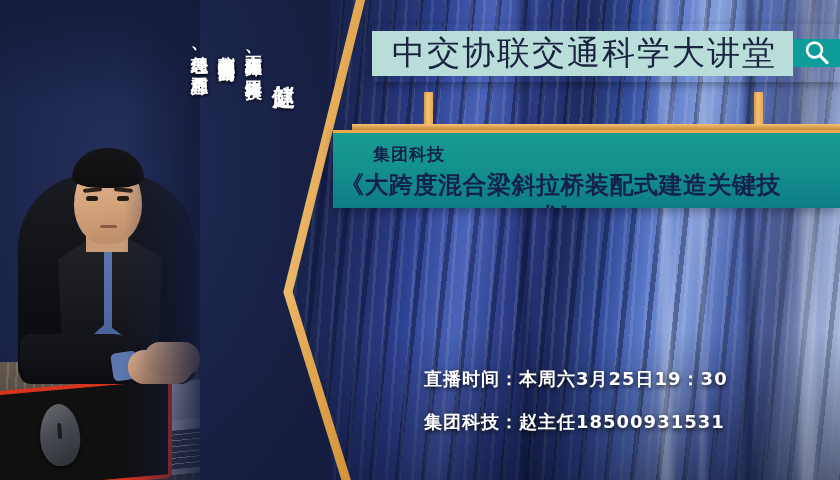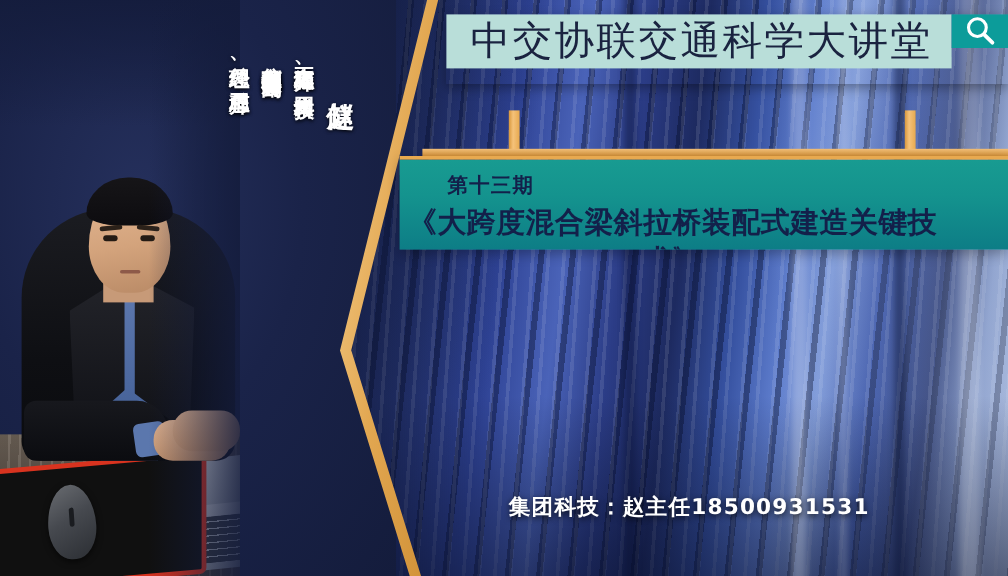--- a/index.html
+++ b/index.html
@@ -194,22 +194,22 @@
     background:linear-gradient(90deg,#d8973c 0%, #f5c27a 40%, #e7a94f 100%);
   }
   .post.left { left:424px; }
   .post.right { left:754px; }
   .gold-rail {
     position:absolute; left:352px; top:124px; width:488px; height:6px;
     background:linear-gradient(180deg,#f3c079,#d4923a);
   }
 
   .masthead {
-    position:absolute; left:372px; top:12px; height:58px;
-    display:flex; align-items:flex-start;
+    position:absolute; left:372px; top:24px; height:58px;
+    display:flex; align-items:center;
     box-shadow:0 3px 9px rgba(0,0,0,.35);
   }
   .masthead-text {
     background:#b9ded9; color:#1a2340;
     font-size:33px; font-weight:500; letter-spacing:2px;
     display:flex; align-items:center; padding:0 16px 0 20px;
     white-space:nowrap;
     font-family:"DejaVu Sans","Liberation Sans",sans-serif;
   }
   .masthead-search {
@@ -327,20 +327,21 @@
     <div class="masthead-text">中交协联交通科学大讲堂</div>
     <div class="masthead-search">
       <svg width="28" height="28" viewBox="0 0 28 28" aria-hidden="true">
         <circle cx="11.5" cy="11" r="7.4" fill="none" stroke="#ffffff" stroke-width="2.6"></circle>
         <line x1="17" y1="16.6" x2="24" y2="23.6" stroke="#ffffff" stroke-width="3.2" stroke-linecap="round"></line>
       </svg>
     </div>
   </div>
 
   <div class="subpanel">
-    <div class="sub-issue">第十三期</div>
+    <div class="sub-issue">集团科技</div>
     <div class="sub-title">《大跨度混合梁斜拉桥装配式建造关键技术》</div>
   </div>
 
 
+  <div class="info l1">直播时间：本周六3月25日19：30</div>
   <div class="info l2">集团科技：赵主任18500931531</div>
 
 </div>
 
 </body></html>

